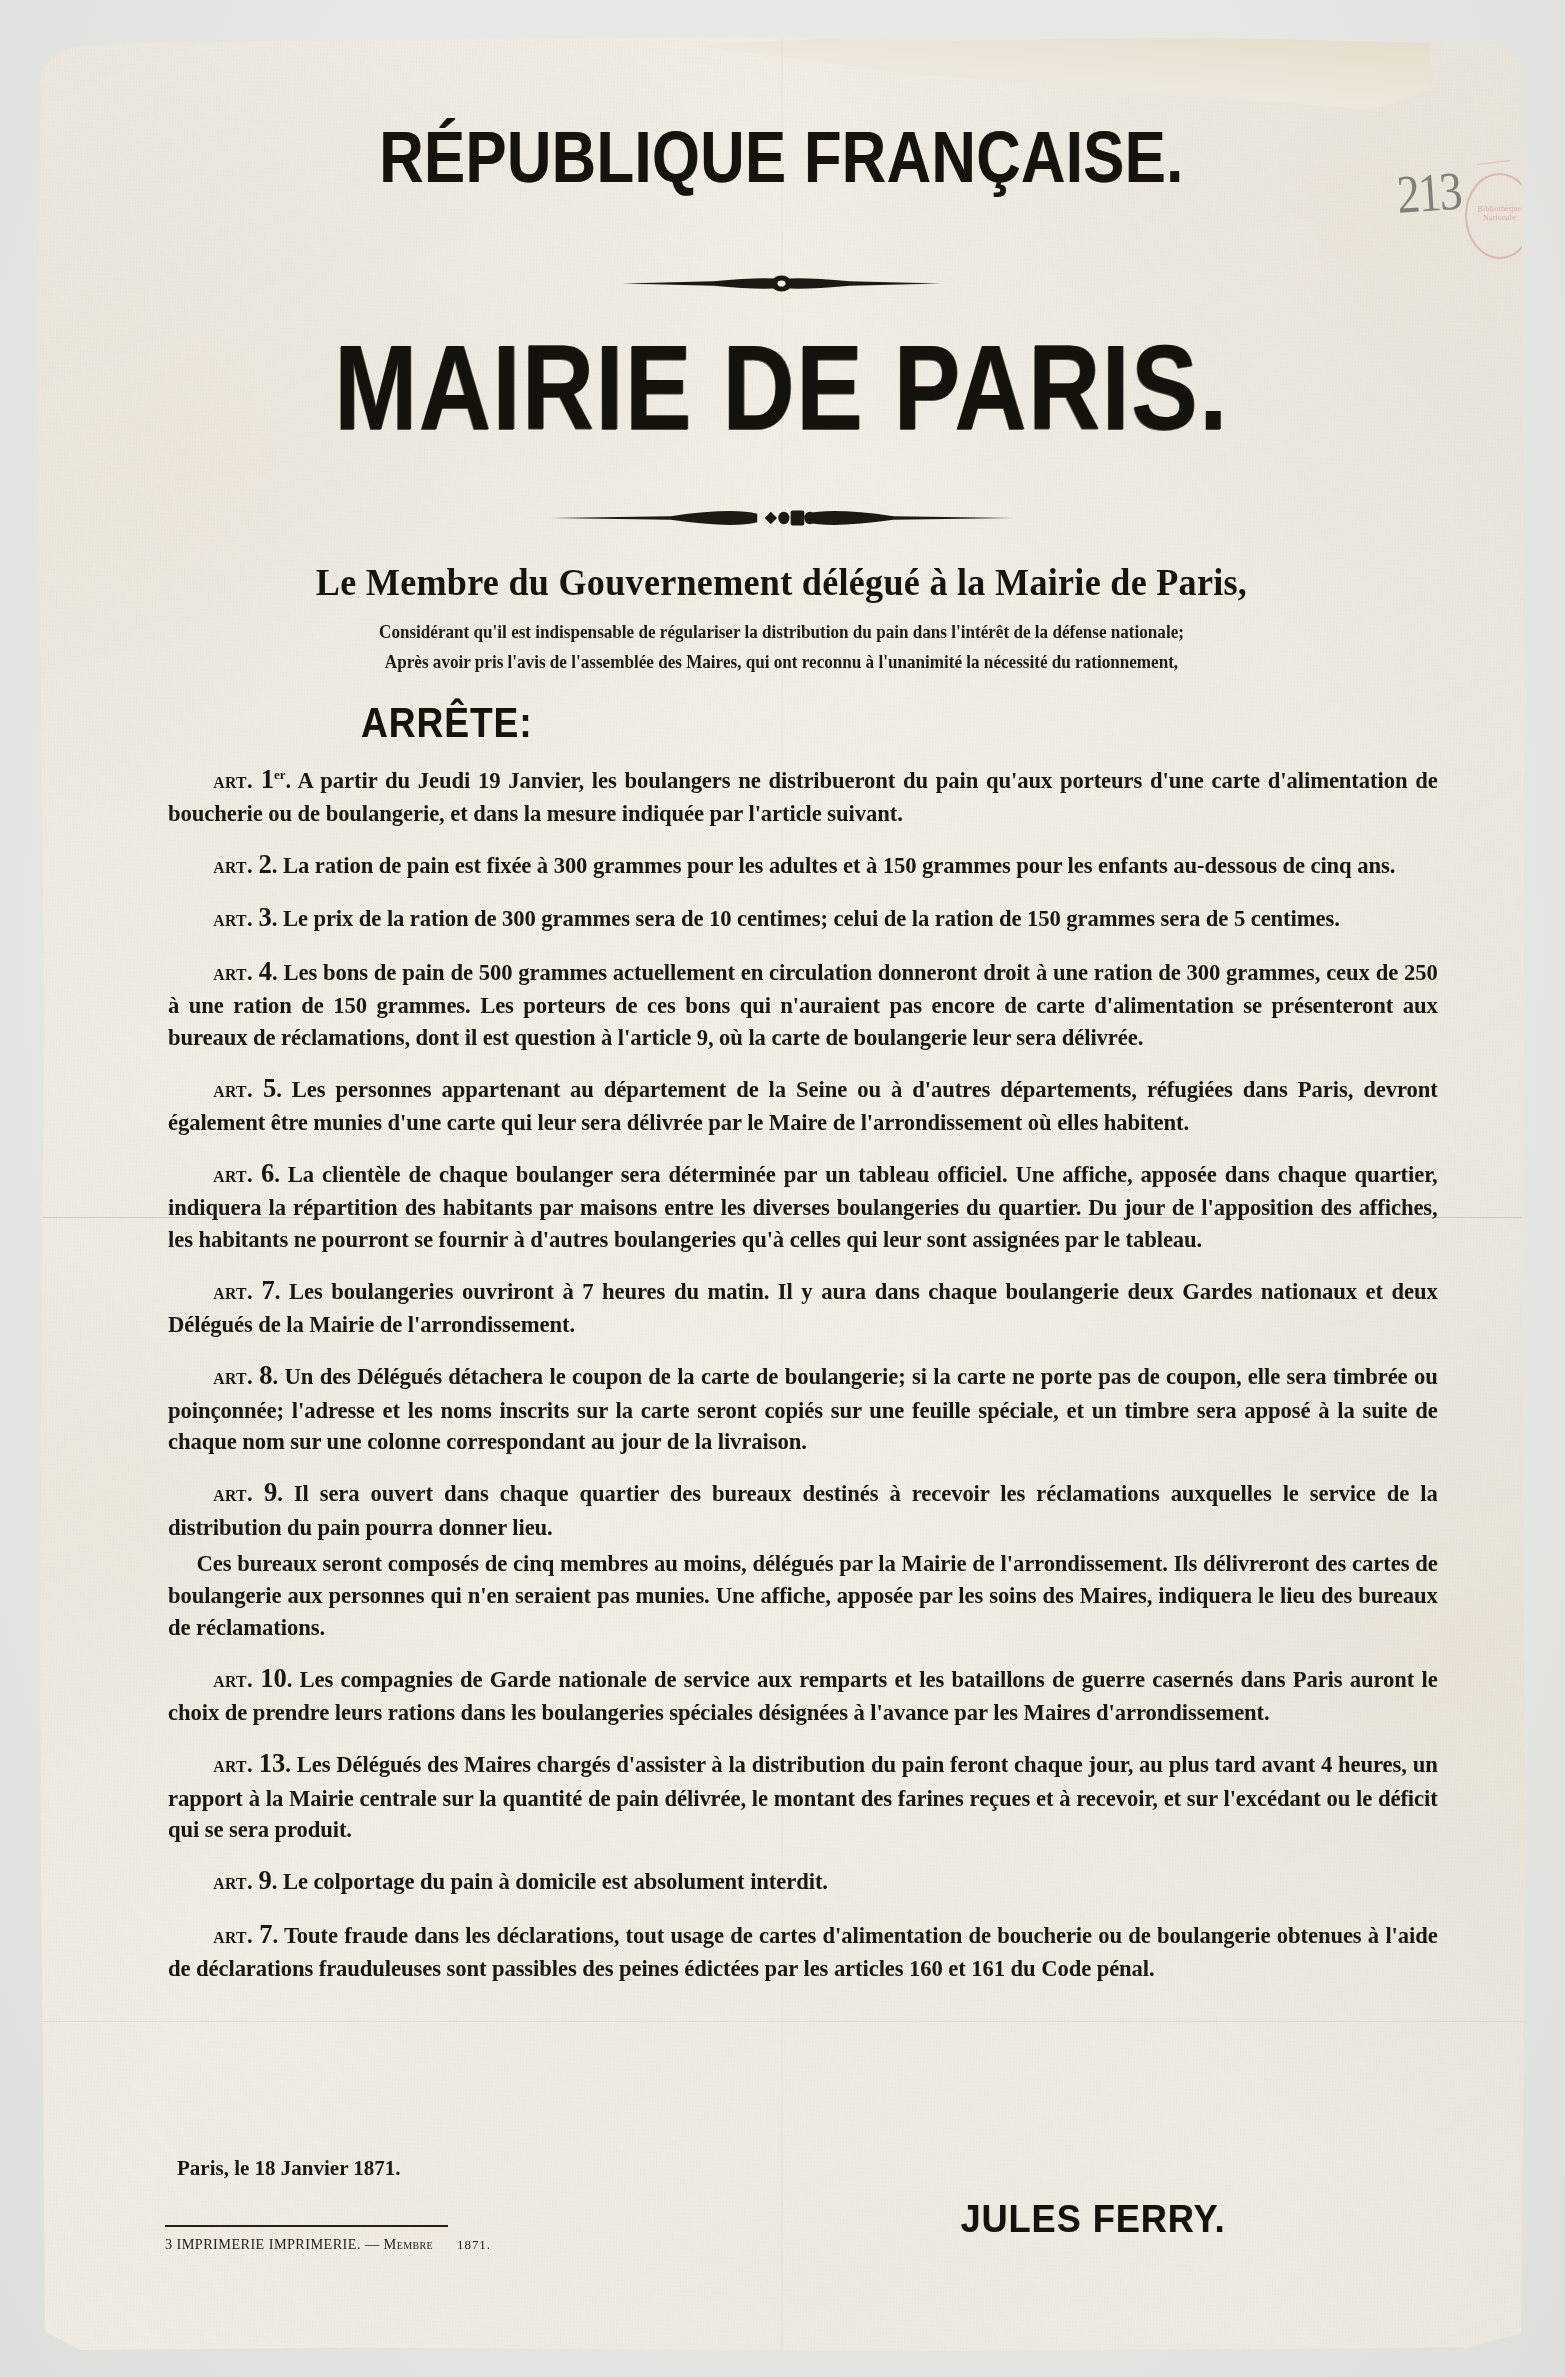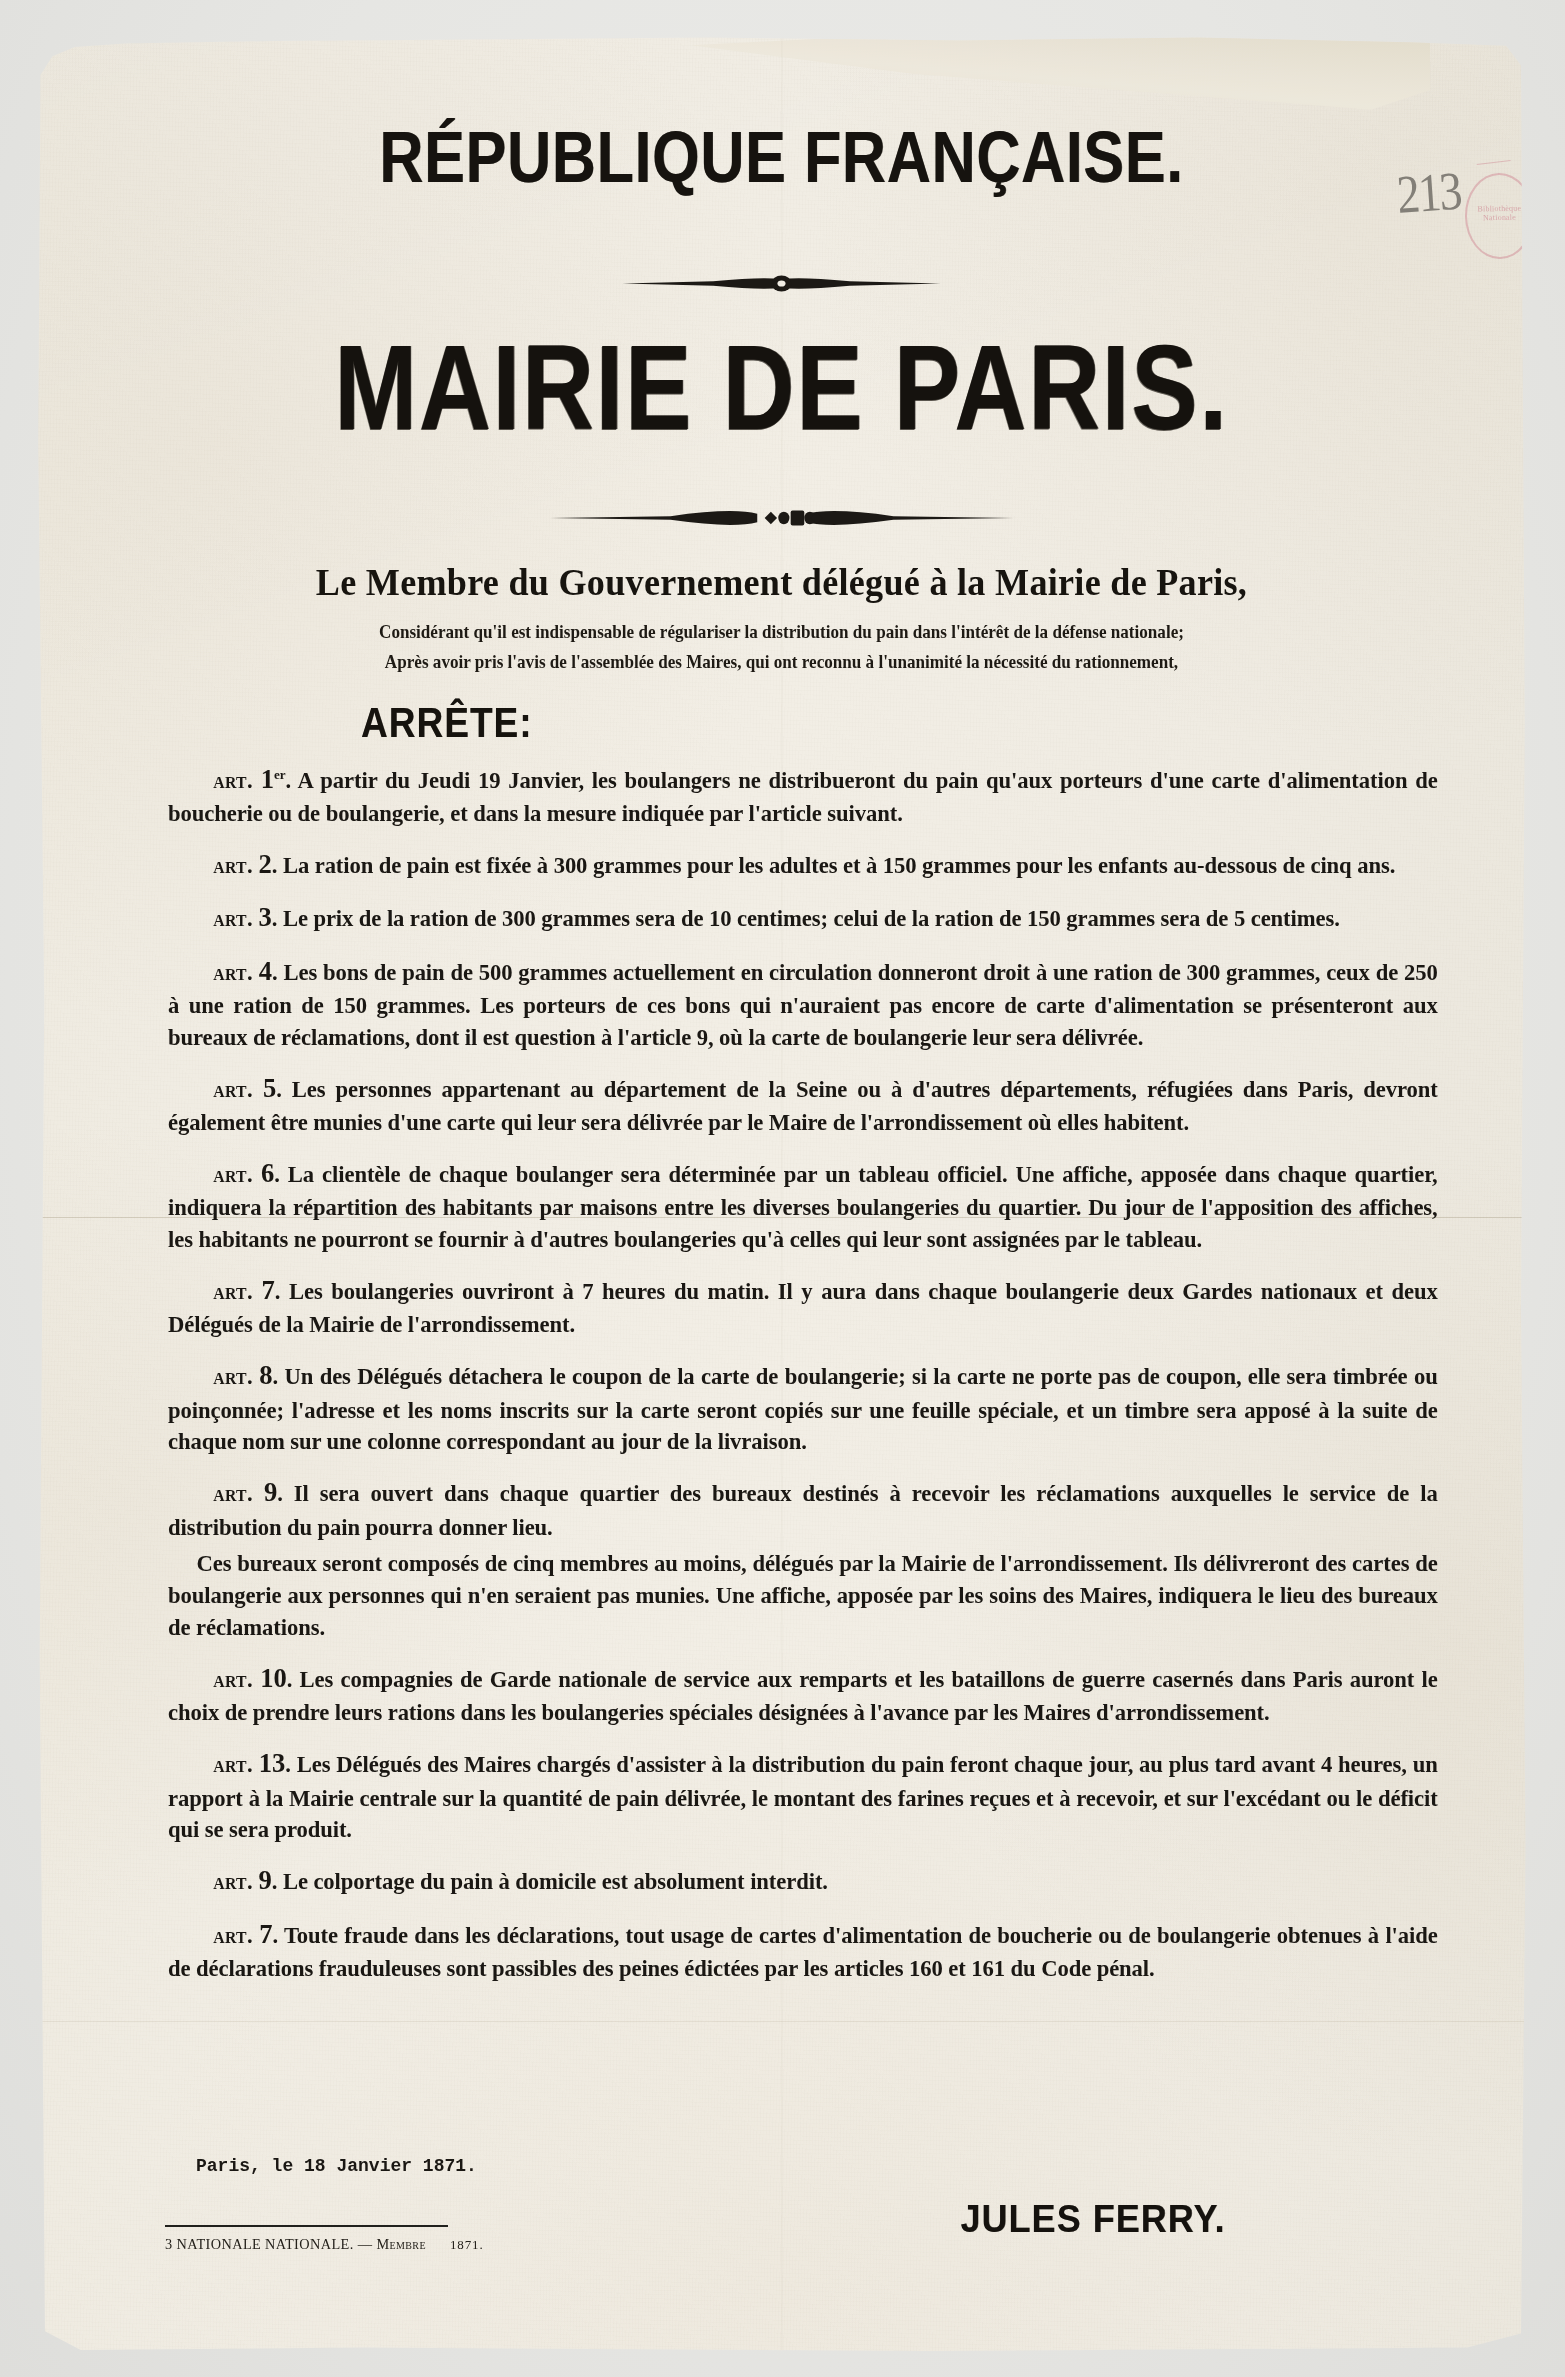--- a/index.html
+++ b/index.html
@@ -190,24 +190,24 @@
     font-variant: small-caps;
     text-transform: lowercase;
     letter-spacing: 0.3px;
     font-family: Liberation Serif, serif;
   }
   .art .lbl::first-letter { text-transform: uppercase; }
   .art .num { font-size: 27px; letter-spacing: 0px; }
   .art sup { font-size: .58em; vertical-align: super; margin-top: 41px; }
 
   .dateline {
-    left: 160px; top: 2132px;
-    font-family: Liberation Mono, monospace;
-    font-weight: 700;
-    font-size: 18px;
+    left: 141px; top: 2132px;
+    font-family: Liberation Serif, serif;
+    font-weight: 700;
+    font-size: 21px;
     color: #1a1713;
   }
   .signature {
     left: 913px; top: 2173px;
     font-family: "Liberation Sans", "DejaVu Sans", sans-serif;
     font-weight: 700;
     font-size: 39px;
     letter-spacing: 1.2px;
     transform: scaleX(0.92);
     color: #15120e;
@@ -337,21 +337,21 @@
           <p class="art"><span class="lbl">Art.</span> <span class="num">7</span><span>. Toute fraude dans les déclarations, tout usage de cartes d'alimentation de boucherie ou de boulangerie obtenues à l'aide de déclarations frauduleuses sont passibles des peines édictées par les articles 160 et 161 du Code pénal.</span></p>
         </div>
 
       <div class="blk dateline">Paris, le 18 Janvier 1871.</div>
 
       <div class="blk signature">JULES FERRY.</div>
 
       <div id="printer-rule"></div>
       <div class="blk printer">
         <span>3</span>
-        <span>NATIONALE NATIONALE.</span>
+        <span>IMPRIMERIE IMPRIMERIE.</span>
         <span>—</span>
         <span>Membre</span>
         <span class="yr">1871.</span>
       </div>
 
       <div class="blk pencil">213</div>
       <div id="stamp-tick"></div>
       <div id="stamp">
         <div class="sl">Bibliothèque Nationale</div>
       </div>

